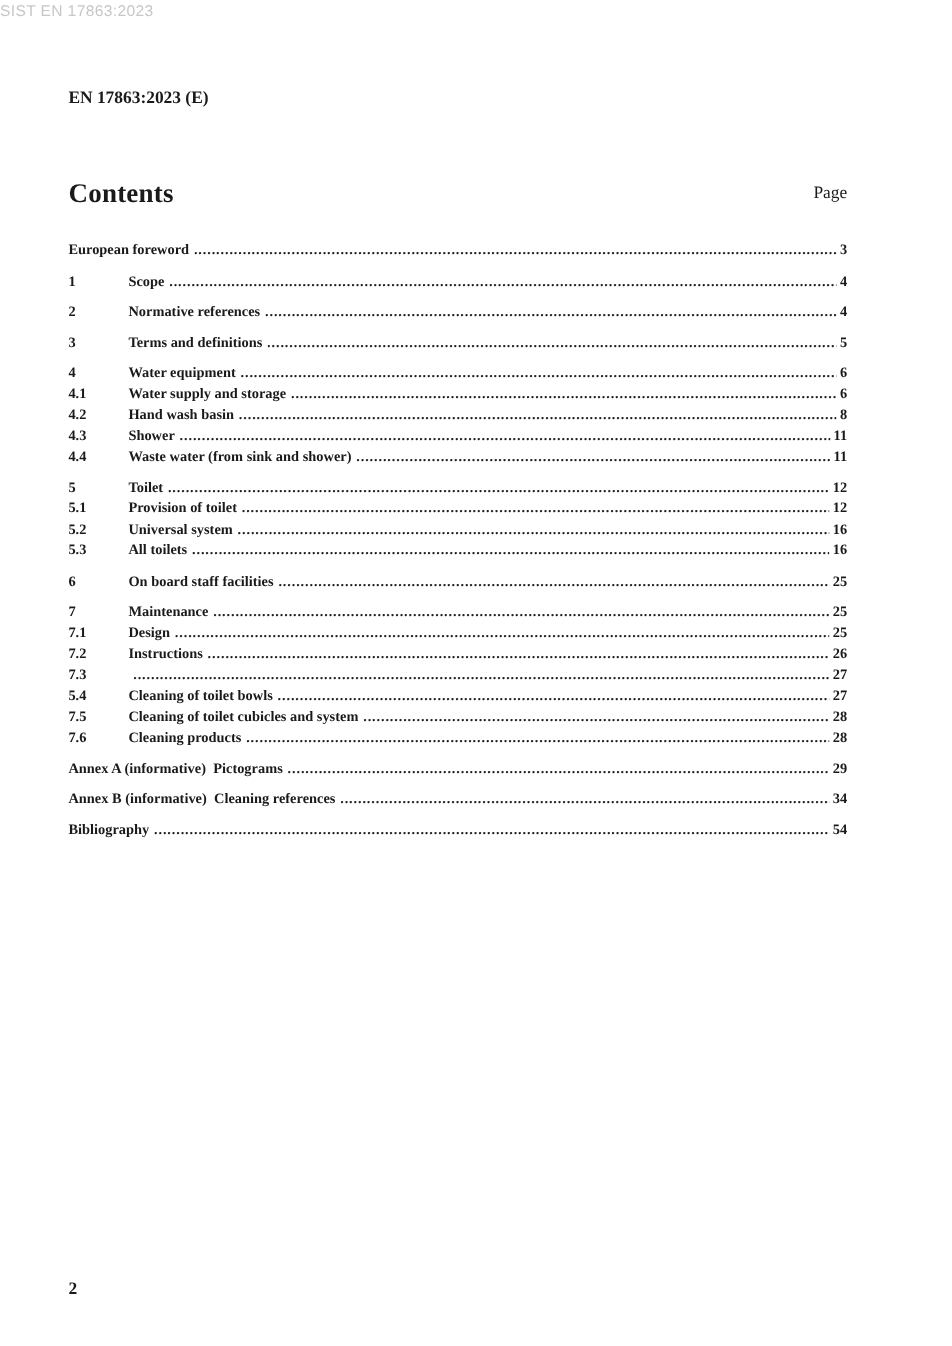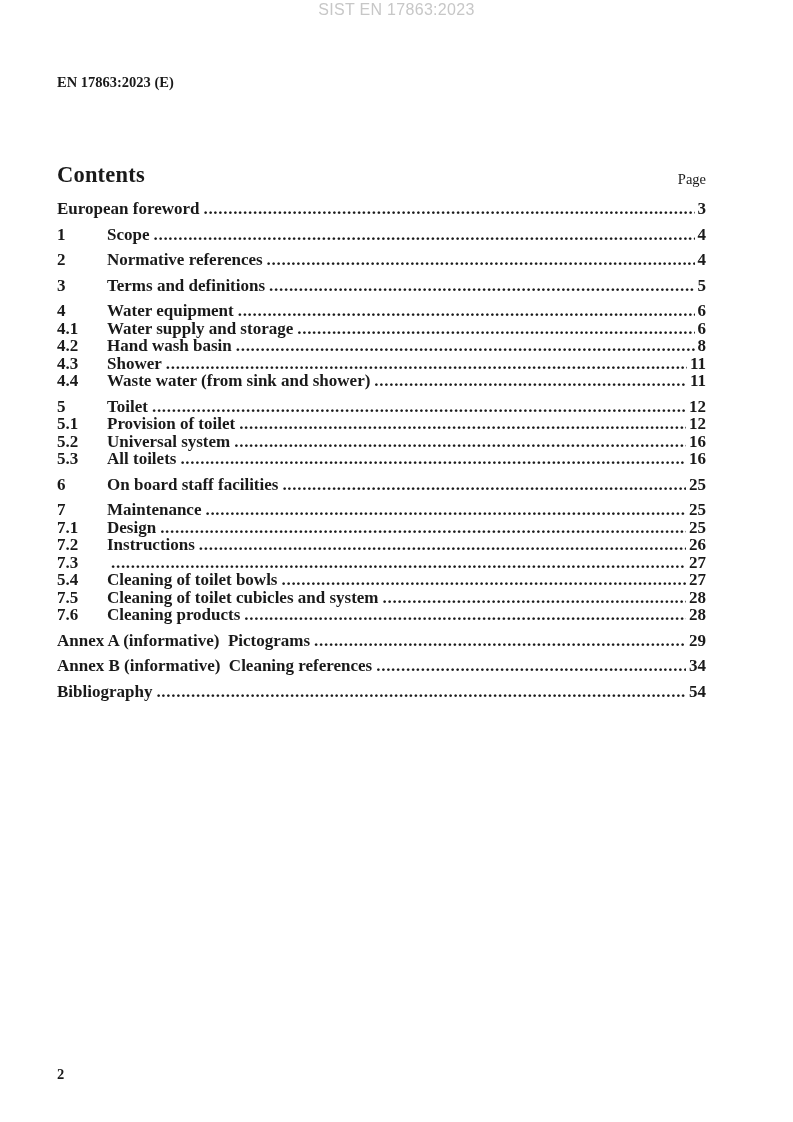--- a/index.html
+++ b/index.html
@@ -14,58 +14,57 @@
     background: #ffffff;
     color: #1a1a1a;
     font-family: "Liberation Serif", "DejaVu Serif", serif;
     overflow: hidden;
   }
   .watermark {
     position: absolute;
     top: 1px;
     left: 0;
     width: 100%;
-    text-align: center;
     font-family: "Liberation Sans", "DejaVu Sans", sans-serif;
-    font-size: 16px;
+    font-size: 13px;
     color: #c7c7c7;
     letter-spacing: 0.3px;
   }
   .doc-id {
     position: absolute;
     top: 46px;
     left: 57px;
     font-size: 14.5px;
     font-weight: 700;
     margin-top: 28px;
   }
   .contents-header {
     position: absolute;
-    top: 162px;
+    top: 148px;
     left: 57px;
     width: 649px;
     display: flex;
     justify-content: space-between;
-    align-items: flex-end;
+    align-items: center;
   }
   .contents-title {
     font-size: 22.5px;
     font-weight: 700;
     letter-spacing: 0.2px;
   }
   .page-label {
     font-size: 14.5px;
     font-weight: 400;
   }
   .toc {
     position: absolute;
     top: 200px;
     left: 57px;
     width: 649px;
-    font-size: 17px;
+    font-size: 12px;
     font-weight: 700;
   }
   .toc-row {
     display: flex;
     align-items: baseline;
     line-height: 17.5px;
   }
   .toc-row.group-start { margin-top: 8px; }
   .toc .toc-row:first-child { margin-top: 0; }
   .toc-num {

